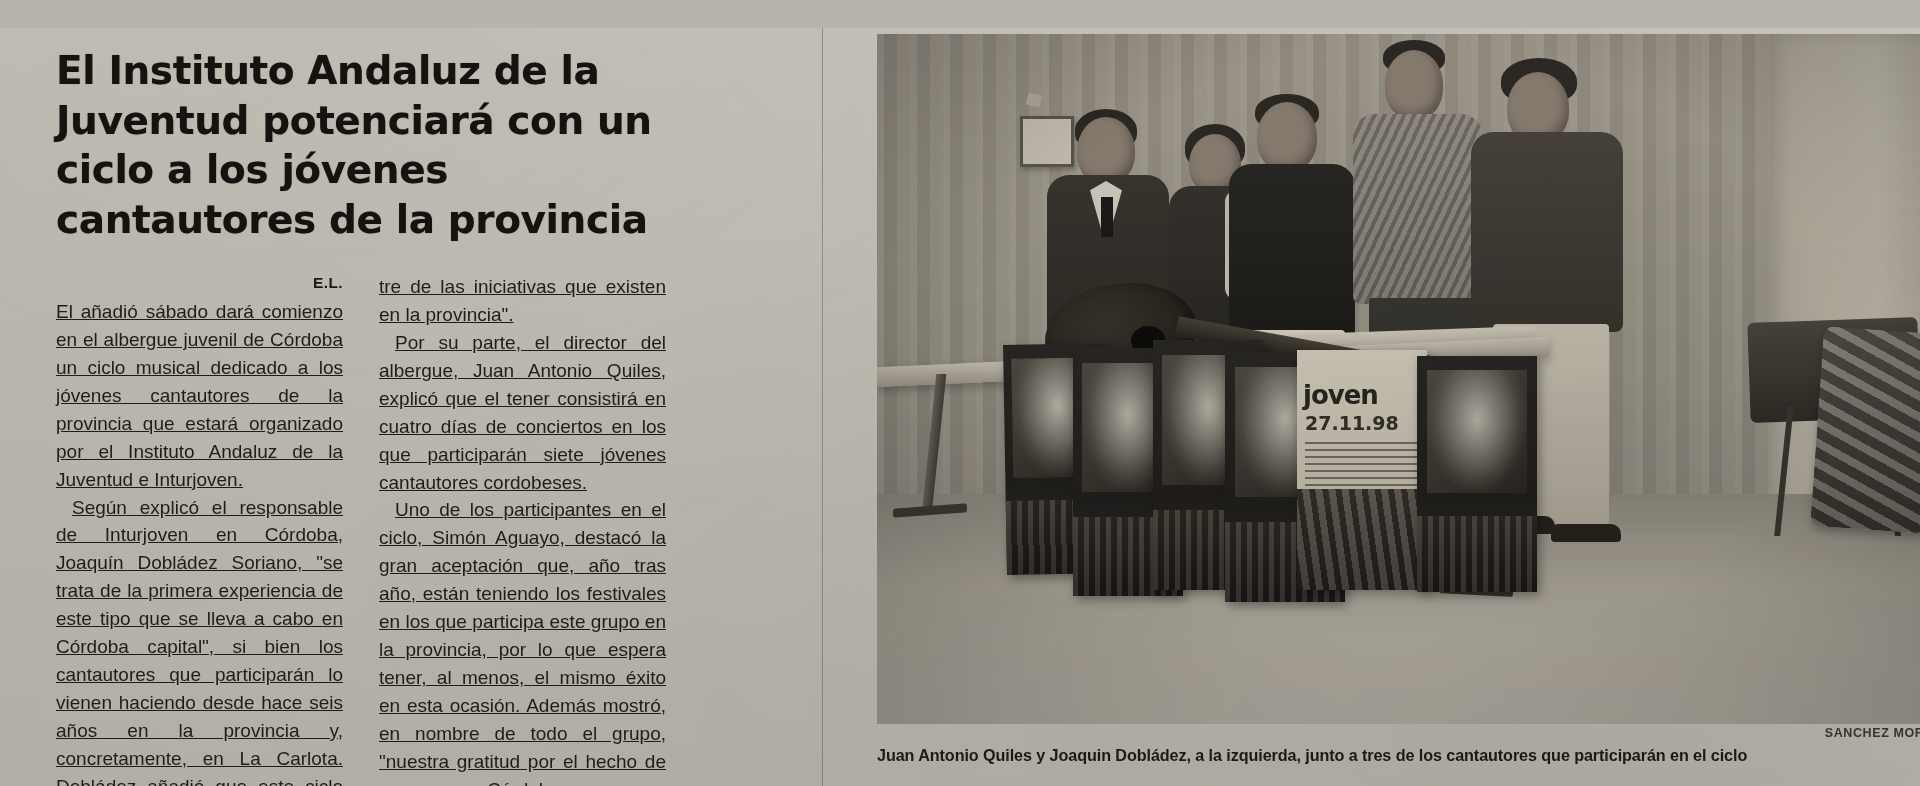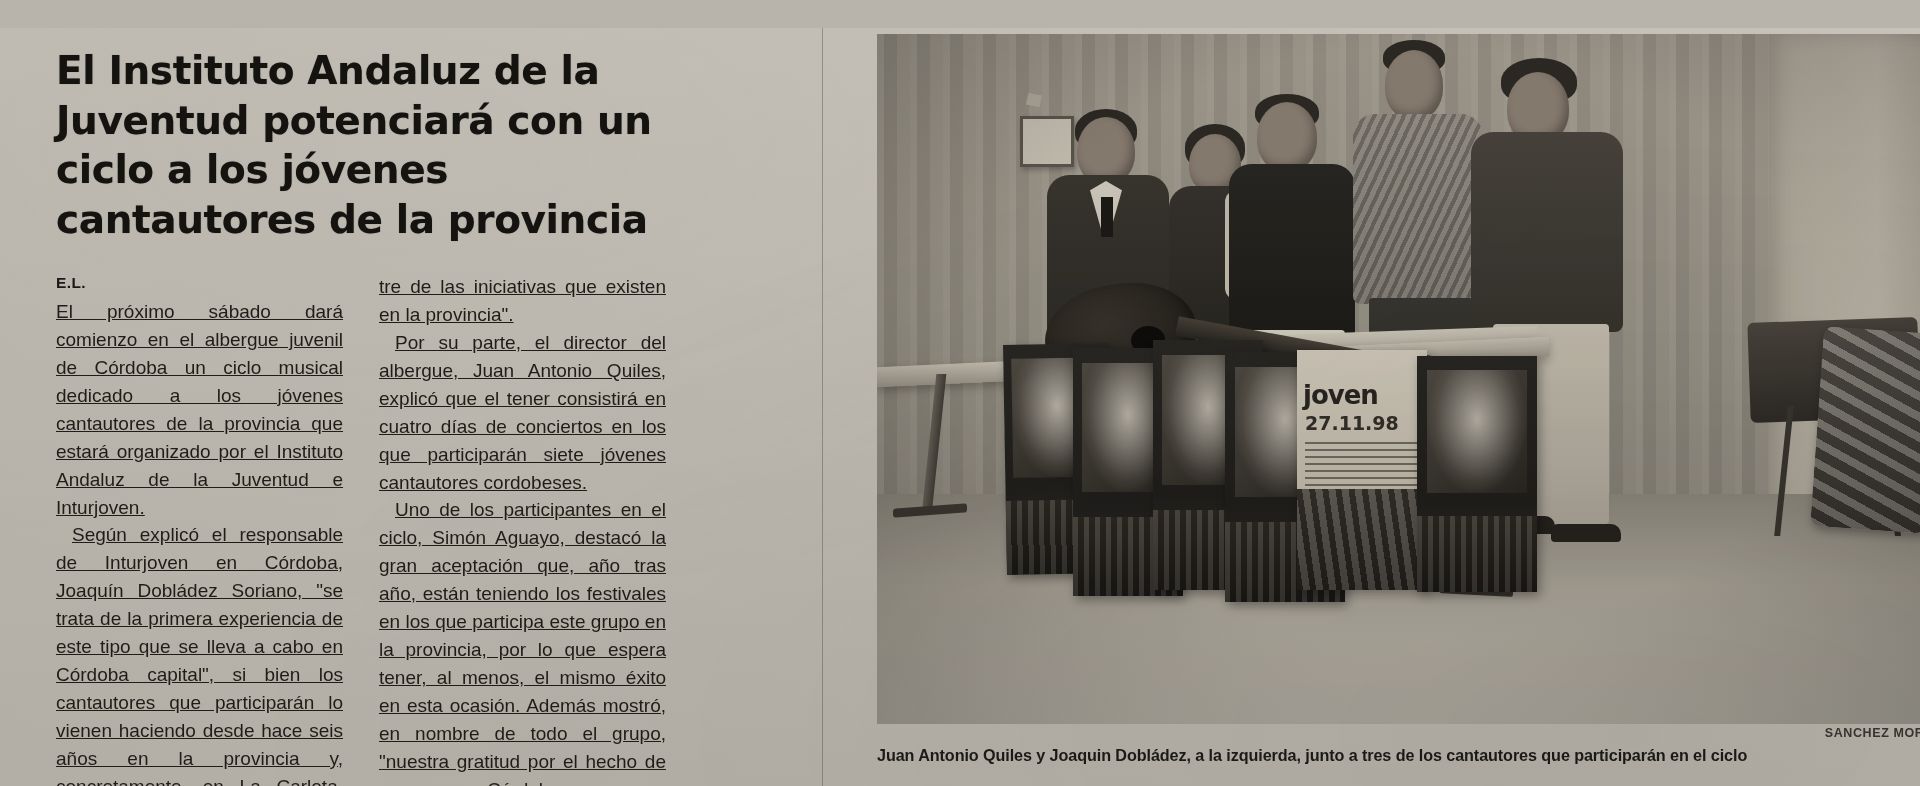--- a/index.html
+++ b/index.html
@@ -54,20 +54,21 @@
     font-size: 39px;
     line-height: 1.27;
     letter-spacing: -0.4px;
     color: #15130f;
     margin: 8px 0 0 0;
     width: 620px;
     text-shadow: 0 0 1px rgba(0,0,0,0.35);
   }
 
   #byline {
+    text-align: right;
     font-size: 15.5px;
     font-weight: 700;
     letter-spacing: .4px;
     color: #1b1915;
     width: 287px;
     margin-top: 30px;
   }
 
   #cols {
     display: flex;
@@ -493,21 +494,21 @@
 <div id="page">
 
   <div id="article">
 
     <h1 id="headline">El Instituto Andaluz de la Juventud potenciará con un ciclo a los jóvenes cantautores de la provincia</h1>
 
     <div id="byline">E.L.</div>
 
     <div id="cols">
       <div class="col" id="col-left">
-        <p>El próximo sábado dará comienzo en el albergue juvenil de Córdoba un ciclo musical dedicado a los jóvenes cantautores de la provincia que estará organizado por el Instituto Andaluz de la Juventud e Inturjoven.</p>
+        <p>El añadió sábado dará comienzo en el albergue juvenil de Córdoba un ciclo musical dedicado a los jóvenes cantautores de la provincia que estará organizado por el Instituto Andaluz de la Juventud e Inturjoven.</p>
         <p>Según explicó el responsable de Inturjoven en Córdoba, Joaquín Dobládez Soriano, "se trata de la primera experiencia de este tipo que se lleva a cabo en Córdoba capital", si bien los cantautores que participarán lo vienen haciendo desde hace seis años en la provincia y, concretamente, en La Carlota. Dobládez añadió que este ciclo "pretende ser una iniciativa que potencie la creación juvenil y mues-</p>
       </div>
       <div class="col" id="col-right">
         <p>tre de las iniciativas que existen en la provincia".</p>
         <p>Por su parte, el director del albergue, Juan Antonio Quiles, explicó que el tener consistirá en cuatro días de conciertos en los que participarán siete jóvenes cantautores cordobeses.</p>
         <p>Uno de los participantes en el ciclo, Simón Aguayo, destacó la gran aceptación que, año tras año, están teniendo los festivales en los que participa este grupo en la provincia, por lo que espera tener, al menos, el mismo éxito en esta ocasión. Además mostró, en nombre de todo el grupo, "nuestra gratitud por el hecho de que en Córdoba se nos reconozca nuestar labor y se apueste por nosotros", dijo.</p>
       </div>
     </div>
   </div>
 

